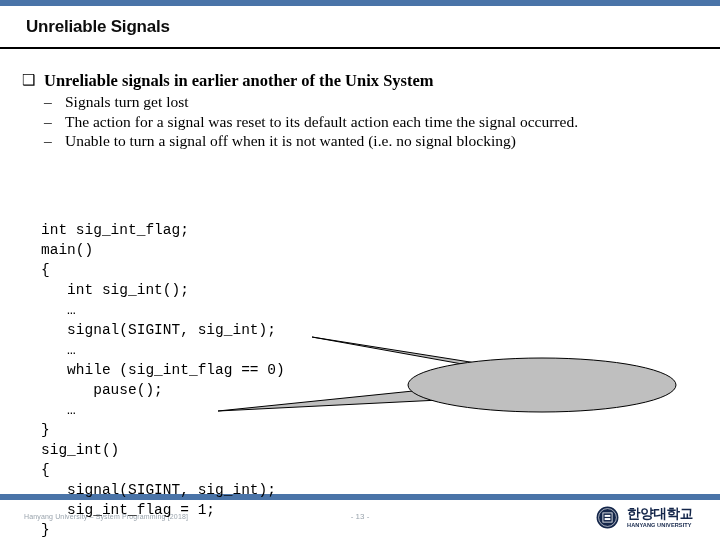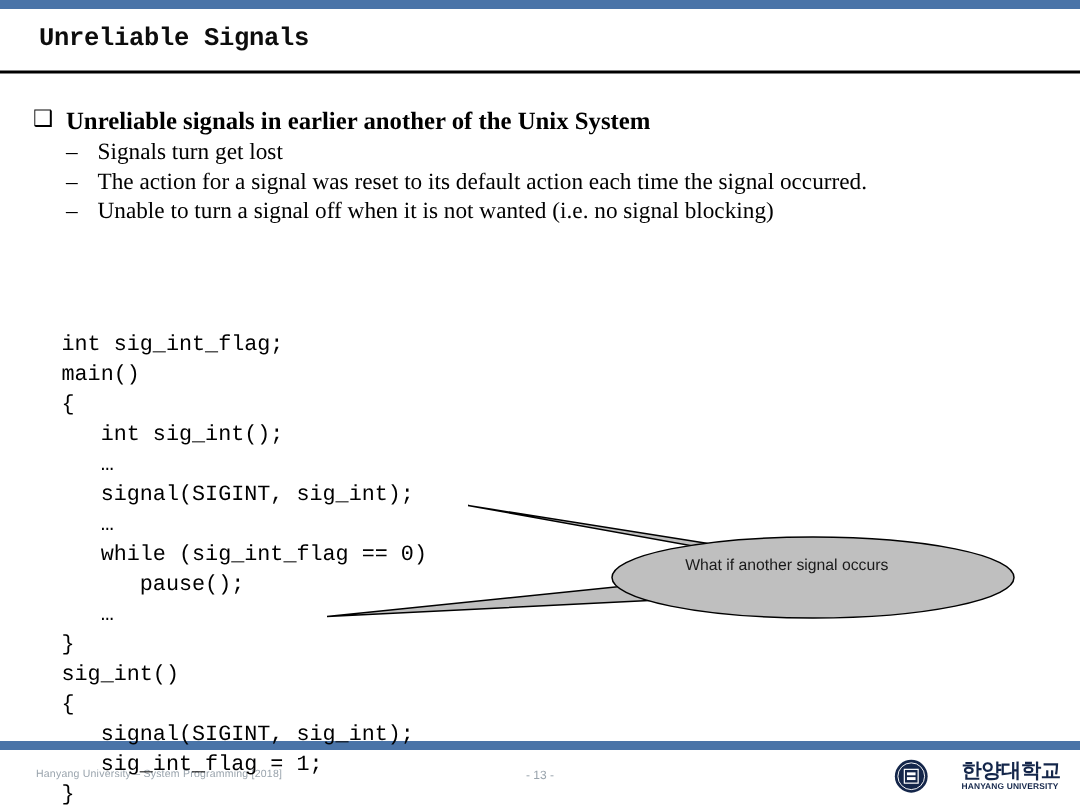--- a/index.html
+++ b/index.html
@@ -26,21 +26,21 @@
     position: absolute;
     left: 0; top: 494px;
     width: 720px; height: 6px;
     background: #4a74a8;
   }
 
   
   .slide-title {
     position: absolute;
     left: 26px; top: 17px;
-    font-family: Liberation Mono, monospace;
+    font-family: Liberation Sans, sans-serif;
     font-weight: bold;
     font-size: 17px;
     letter-spacing: -0.2px;
     color: #0d0d0d;
     white-space: nowrap;
   }
   .title-rule {
     position: absolute;
     left: 0; top: 47px;
     width: 720px; height: 2px;
@@ -140,21 +140,21 @@
     text-align: center;
     font-family: "Liberation Sans", sans-serif;
     font-size: 8px;
     color: #9aa4ad;
   }
   .footer-logo {
     position: absolute;
     left: 596px; top: 506px;
     display: flex;
     align-items: center;
-    gap: 22px;
+    gap: 8px;
   }
   .seal {
     width: 23px; height: 23px;
     flex: 0 0 23px;
   }
   .logo-words {
     display: flex;
     flex-direction: column;
     justify-content: center;
   }
@@ -210,21 +210,20 @@
 <svg class="callout-layer" viewBox="0 0 720 540" width="720" height="540" xmlns="http://www.w3.org/2000/svg">
 
   <polygon points="312,337 540,378 470,362" fill="#bfbfbf" stroke="#000000" stroke-width="1"></polygon>
 
   <polygon points="218,411 540,378 480,398" fill="#bfbfbf" stroke="#000000" stroke-width="1"></polygon>
 
   <ellipse cx="542" cy="385" rx="134" ry="27" fill="#bfbfbf" stroke="#000000" stroke-width="1"></ellipse>
 </svg>
 
 <div class="callout-text">
-  <div>What if another signal occurs</div>
 </div>
 
 <pre class="code-block">int sig_int_flag;
 main()
 {
    int sig_int();
    …
    signal(SIGINT, sig_int);
    …
    while (sig_int_flag == 0)

